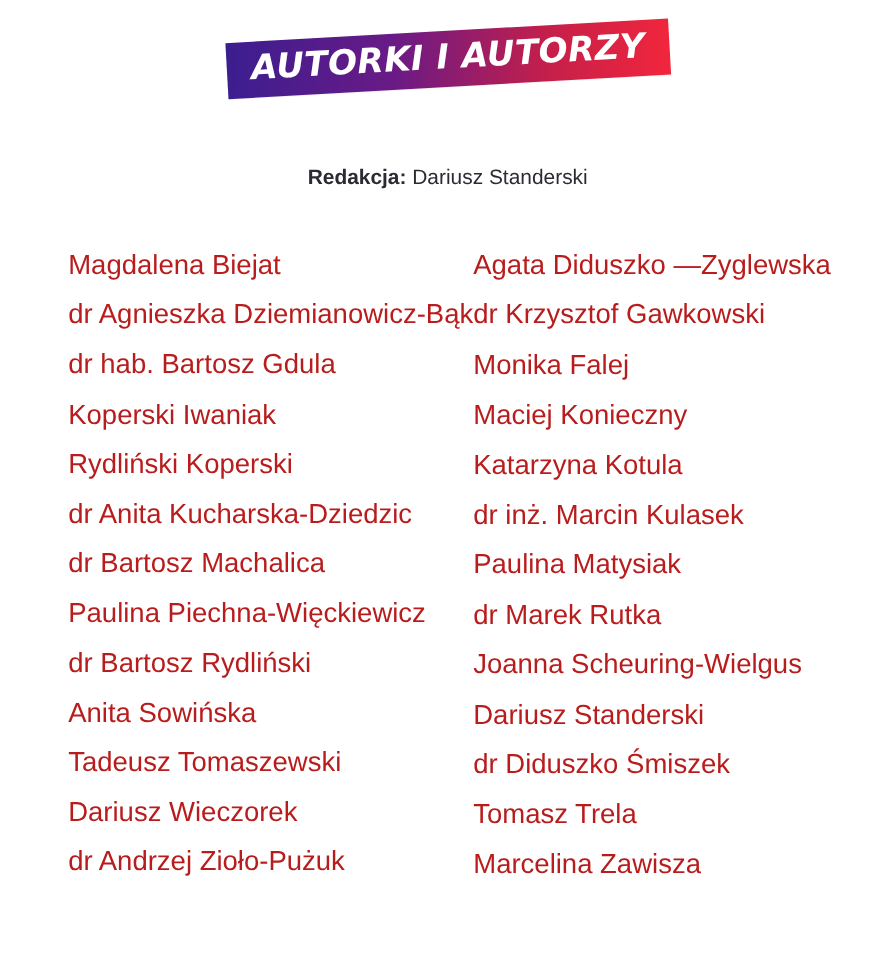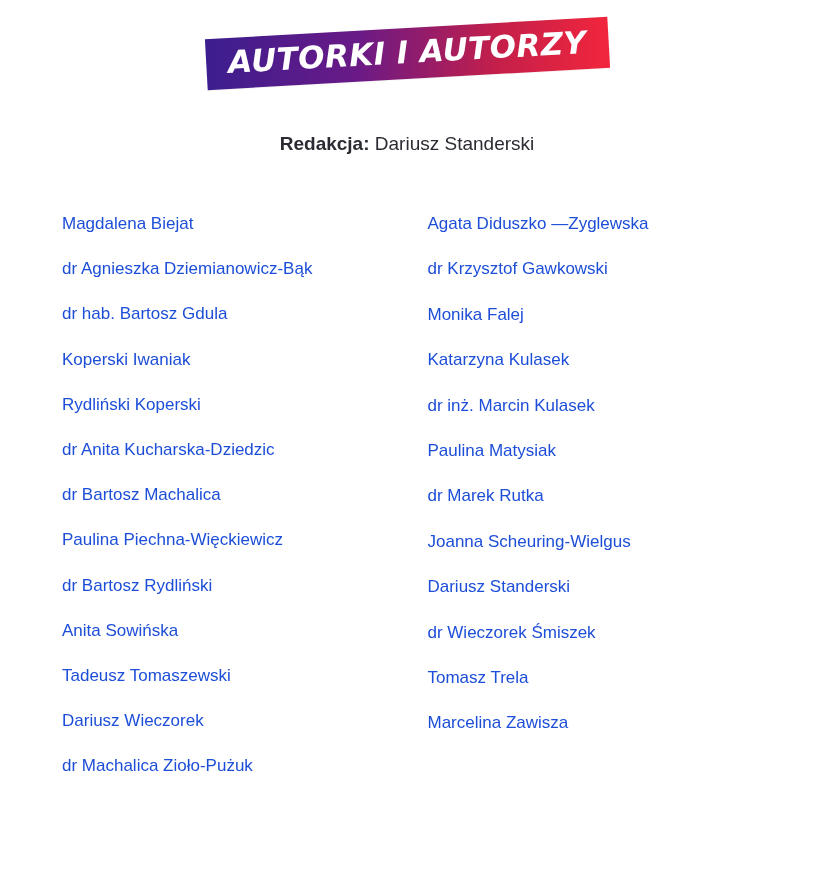--- a/index.html
+++ b/index.html
@@ -37,21 +37,21 @@
     letter-spacing: 0.4px;
     color: #ffffff;
     text-transform: uppercase;
     line-height: 1;
     white-space: nowrap;
     font-style: italic;
   }
 
   
   .editor-line {
-    margin-top: 54px;
+    margin-top: 72px;
     text-align: center;
     font-size: 19px;
     color: #2b2b33;
   }
   .editor-label {
     font-weight: bold;
   }
   .editor-name {
     font-weight: normal;
   }
@@ -68,23 +68,23 @@
     flex-direction: column;
   }
   .col-left {
     width: 386px;
   }
   .col-right {
     width: 366px;
     padding-top: 0px;
   }
   .name {
-    font-size: 17px;
+    font-size: 25px;
     line-height: 45.2px;
-    color: #1d4ed8;
+    color: #b91c1c;
     white-space: nowrap;
   }
   .col-right .name {
     line-height: 45.4px;
   }
 </style>
 </head>
 <body>
 
 <div class="banner-wrap">
@@ -104,29 +104,30 @@
     <div class="name">dr hab. Bartosz Gdula</div>
     <div class="name">Koperski Iwaniak</div>
     <div class="name">Rydliński Koperski</div>
     <div class="name">dr Anita Kucharska-Dziedzic</div>
     <div class="name">dr Bartosz Machalica</div>
     <div class="name">Paulina Piechna-Więckiewicz</div>
     <div class="name">dr Bartosz Rydliński</div>
     <div class="name">Anita Sowińska</div>
     <div class="name">Tadeusz Tomaszewski</div>
     <div class="name">Dariusz Wieczorek</div>
-    <div class="name">dr Machalica Zioło-Pużuk</div>
+    <div class="name">dr Andrzej Zioło-Pużuk</div>
   </div>
   <div class="col col-right">
     <div class="name">Agata Diduszko —Zyglewska</div>
     <div class="name">dr Krzysztof Gawkowski</div>
     <div class="name">Monika Falej</div>
-    <div class="name">Katarzyna Kulasek</div>
+    <div class="name">Maciej Konieczny</div>
+    <div class="name">Katarzyna Kotula</div>
     <div class="name">dr inż. Marcin Kulasek</div>
     <div class="name">Paulina Matysiak</div>
     <div class="name">dr Marek Rutka</div>
     <div class="name">Joanna Scheuring-Wielgus</div>
     <div class="name">Dariusz Standerski</div>
-    <div class="name">dr Wieczorek Śmiszek</div>
+    <div class="name">dr Diduszko Śmiszek</div>
     <div class="name">Tomasz Trela</div>
     <div class="name">Marcelina Zawisza</div>
   </div>
 </div>
 
 </body></html>

